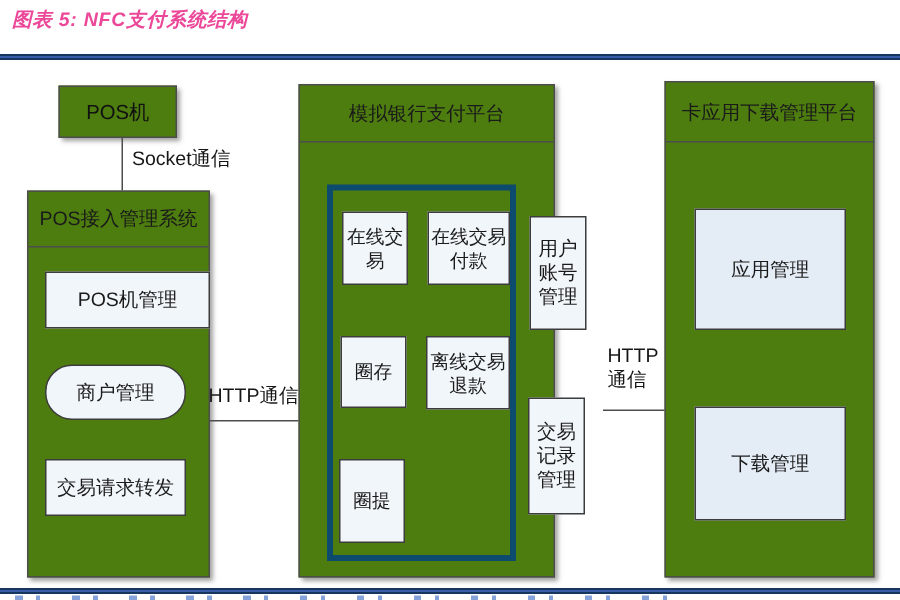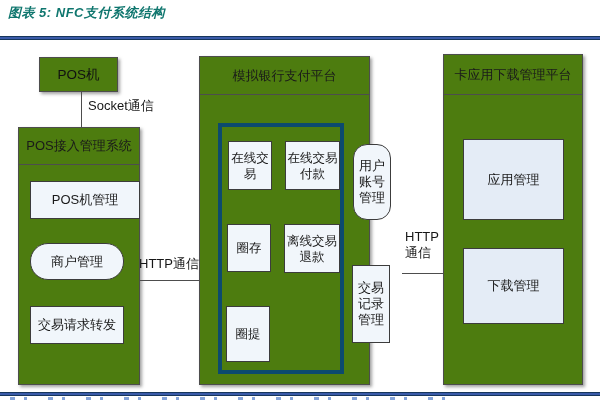--- a/index.html
+++ b/index.html
@@ -3,21 +3,21 @@
 <meta charset="utf-8">
 <style>
   html,body{margin:0;padding:0;}
   body{
     width:600px;height:400px;position:relative;background:#ffffff;
     font-family:"Liberation Sans","DejaVu Sans",sans-serif;
     overflow:hidden;color:#111;
   }
   .page-title{
     position:absolute;left:8px;top:4px;
-    font-size:13px;font-weight:bold;font-style:italic;color:#0f766e;
+    font-size:13px;font-weight:bold;font-style:italic;color:#ec4899;
     letter-spacing:0.5px;
   }
   .rule{
     position:absolute;left:0;width:600px;height:4px;
     background:linear-gradient(#17365d 0 28%,#3a5ba9 28% 68%,#17365d 68% 100%);
   }
   .rule-top{top:36px;}
   .rule-bottom{top:392px;}
   .clip-frag{
     position:absolute;left:10px;top:397px;width:440px;height:3px;opacity:.65;
@@ -73,30 +73,30 @@
 
 <div class="cbox" style="left:199px;top:56px;width:171px;height:329px;">
   <div class="chead" style="height:37px;">模拟银行支付平台</div>
   <div class="groupbox" style="left:18px;top:66px;width:126px;height:251px;">
     <div class="ibox" style="left:6px;top:14px;width:44px;height:49px;font-size:12.5px;">在线交易</div>
     <div class="ibox" style="left:63px;top:14px;width:55px;height:49px;font-size:12.5px;">在线交易付款</div>
     <div class="ibox" style="left:5px;top:97px;width:44px;height:48px;font-size:12.5px;">圈存</div>
     <div class="ibox" style="left:62px;top:97px;width:56px;height:49px;font-size:12.5px;">离线交易退款</div>
     <div class="ibox" style="left:4px;top:179px;width:44px;height:56px;font-size:12.5px;">圈提</div>
   </div>
-  <div class="ibox" style="left:153px;top:87px;width:38px;height:76px;border-radius:14px;">用户账号管理</div>
+  <div class="ibox" style="left:153px;top:87px;width:38px;height:76px;">用户账号管理</div>
   <div class="ibox" style="left:152px;top:208px;width:38px;height:78px;">交易记录管理</div>
 </div>
 
 <div class="lbl" style="left:405px;top:229px;">
   <div>HTTP</div>
   <div>通信</div>
 </div>
 <div class="conn" style="left:402px;top:273px;width:41px;height:1px;"></div>
 
 <div class="cbox" style="left:443px;top:54px;width:140px;height:331px;">
   <div class="chead" style="height:39px;">卡应用下载管理平台</div>
   <div class="ibox" style="left:19px;top:84px;width:101px;height:81px;background:#e4ecf6;">应用管理</div>
-  <div class="ibox" style="left:19px;top:193px;width:101px;height:76px;background:#e4ecf6;">下载管理</div>
+  <div class="ibox" style="left:19px;top:216px;width:101px;height:76px;background:#e4ecf6;">下载管理</div>
 </div>
 
 <div class="rule rule-bottom"></div>
 <div class="clip-frag"></div>
 
 </body></html>

